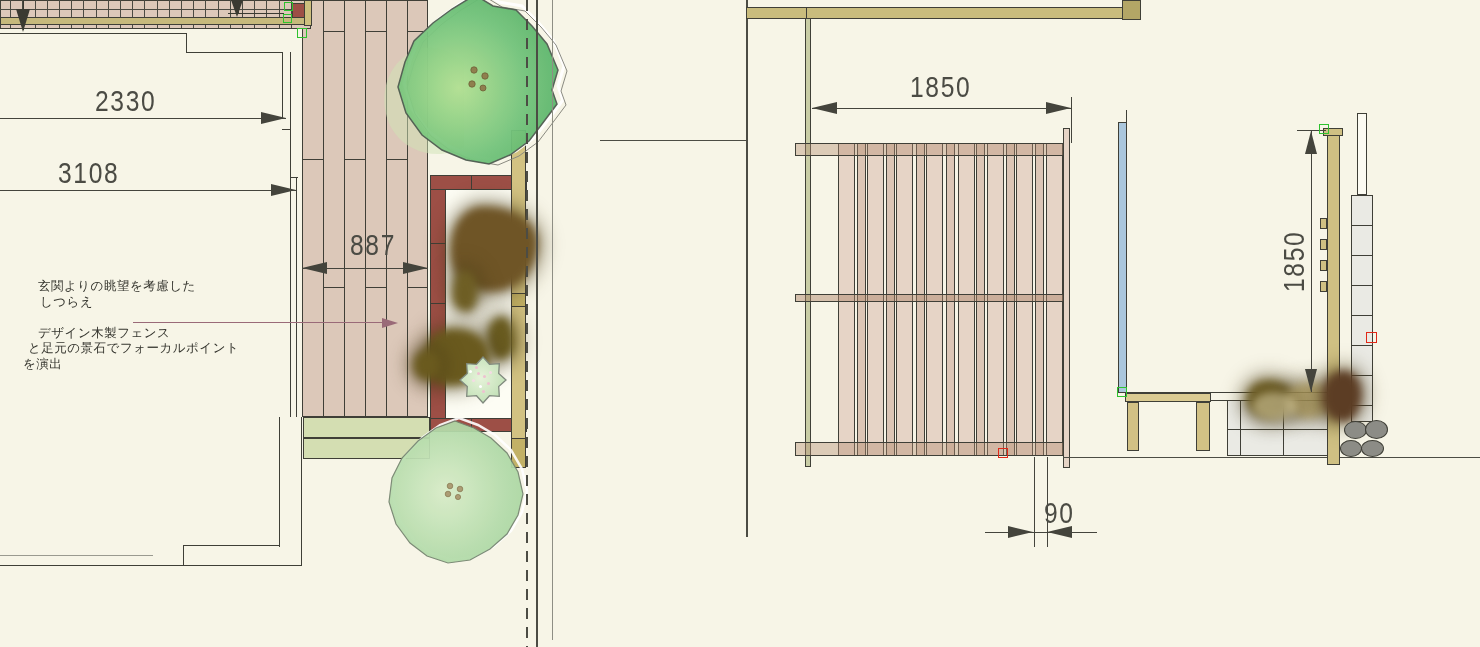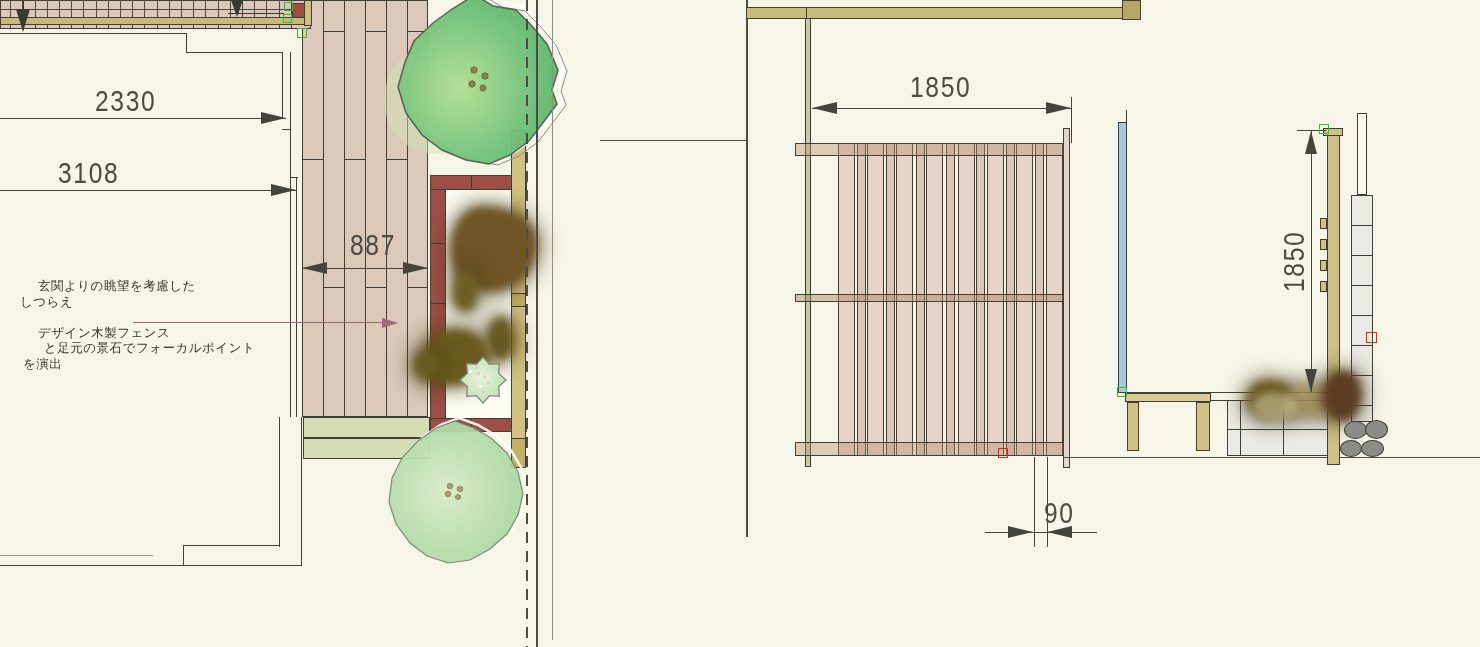--- a/index.html
+++ b/index.html
@@ -259,17 +259,17 @@
     </div>
 
   <div class="dimtxt" style="left:95px;top:84px">2330</div>
   <div class="dimtxt" style="left:58px;top:156px">3108</div>
   <div class="dimtxt" style="left:350px;top:228px">887</div>
   <div class="dimtxt" style="left:910px;top:70px">1850</div>
   <div class="dimtxt" style="left:1044px;top:496px">90</div>
   <div class="dimtxt-v" style="left:1277px;top:292px">1850</div>
 
   <div class="note" style="left:38px;top:278px">玄関よりの眺望を考慮した</div>
-  <div class="note" style="left:20px;top:294px">しつらえ</div>
+  <div class="note" style="left:40px;top:294px">しつらえ</div>
   <div class="note" style="left:38px;top:325px">デザイン木製フェンス</div>
-  <div class="note" style="left:44px;top:340px">と足元の景石でフォーカルポイント</div>
+  <div class="note" style="left:28px;top:340px">と足元の景石でフォーカルポイント</div>
   <div class="note" style="left:23px;top:356px">を演出</div>
 </div>
 
 </body></html>

